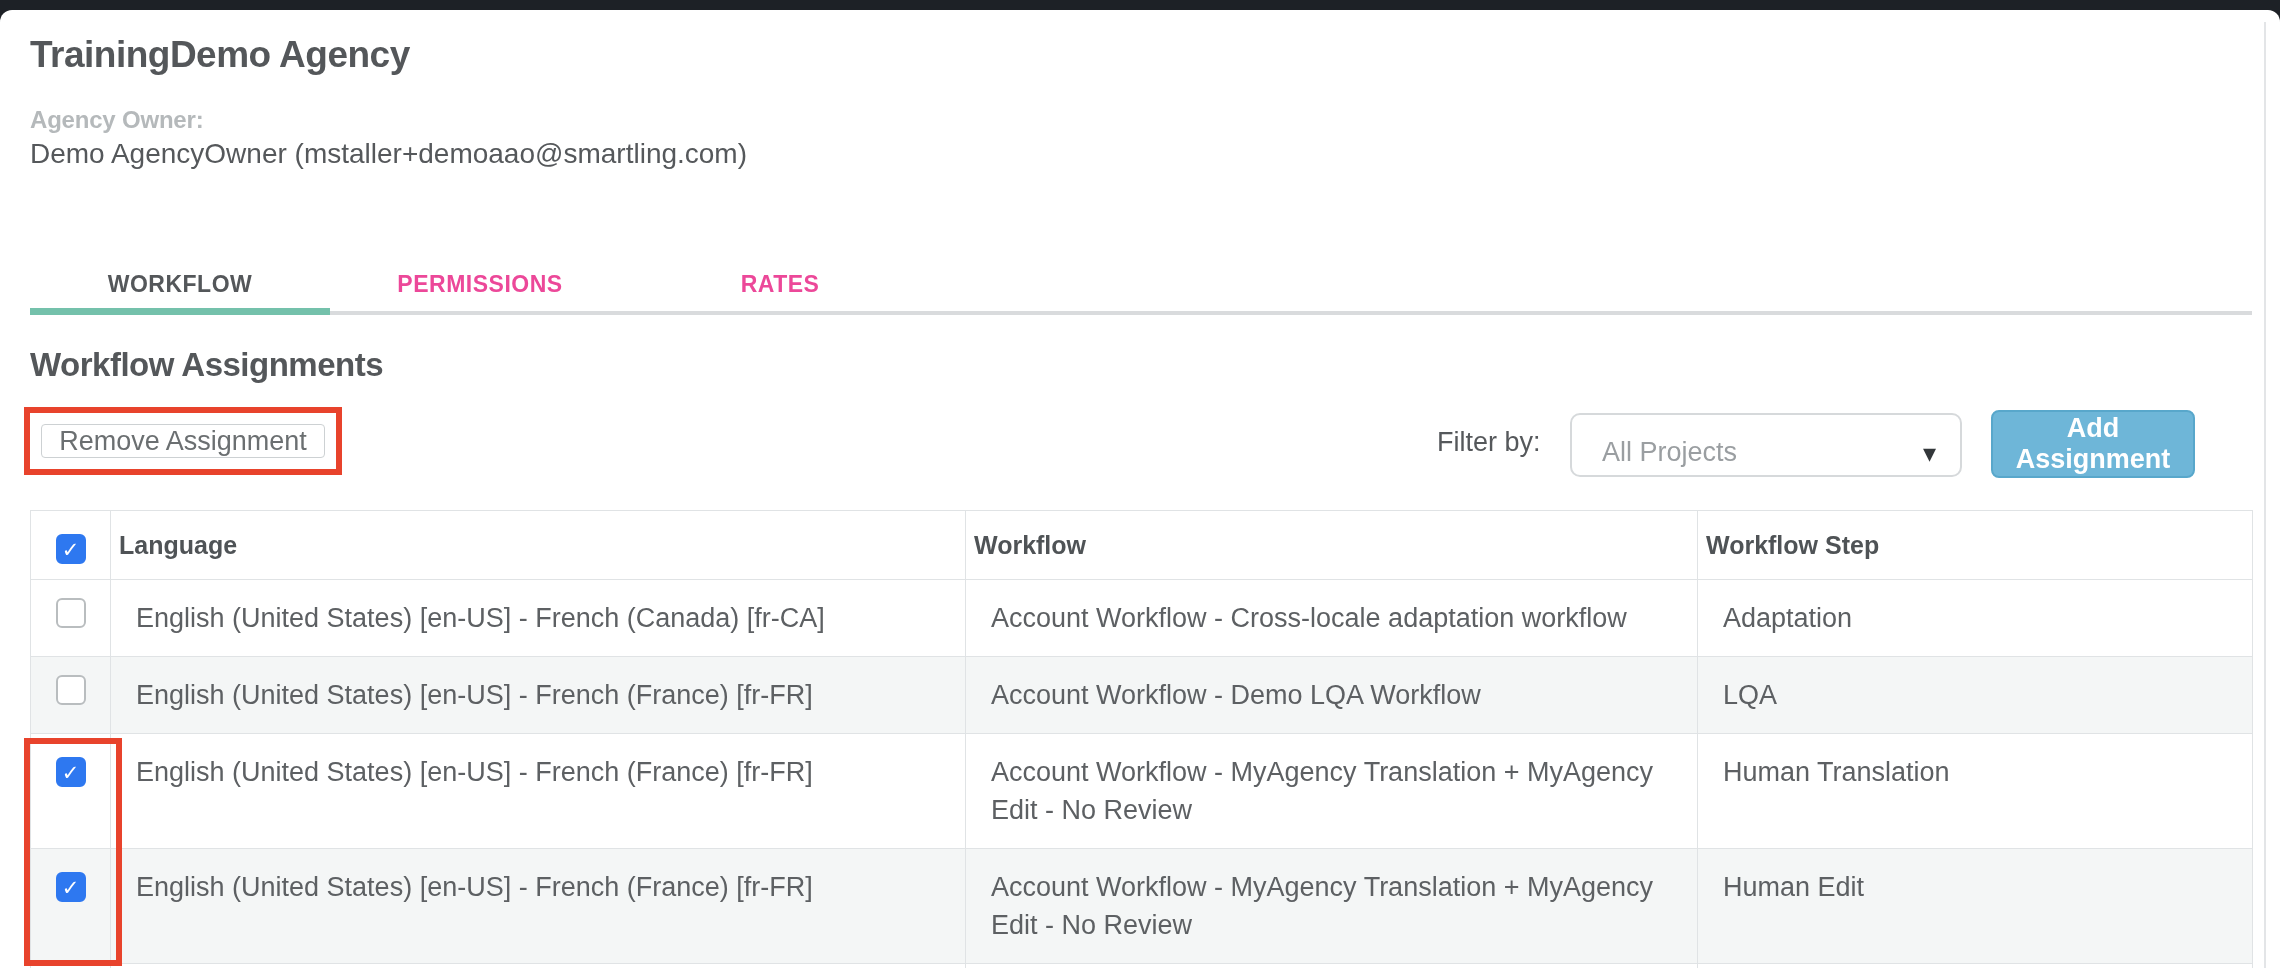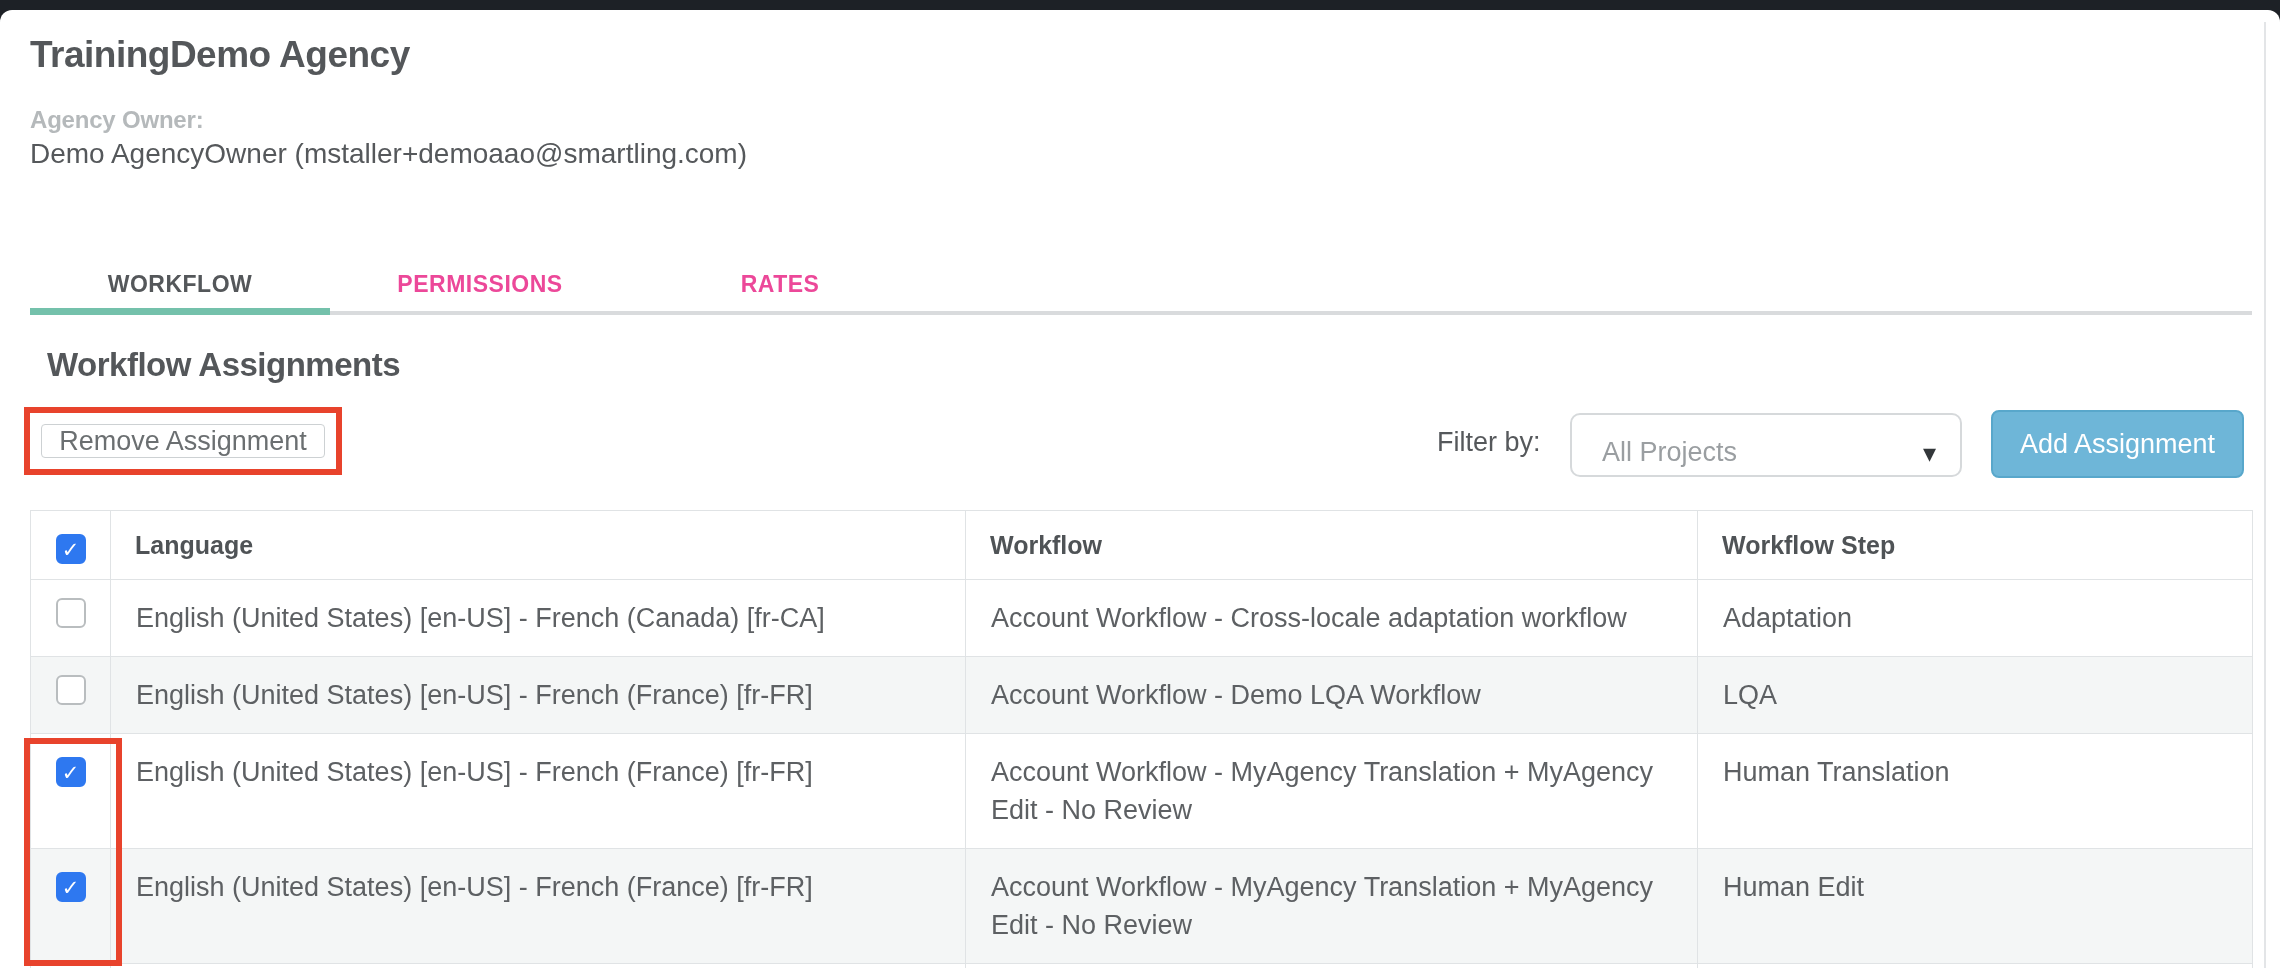--- a/index.html
+++ b/index.html
@@ -51,21 +51,20 @@
     width: 2222px; height: 4px; background: #d9dbdd;
   }
   .tab-underline {
     position: absolute; left: 30px; top: 298px;
     width: 300px; height: 7px; background: #74c1ab;
   }
   .section-heading {
     position: absolute; left: 30px; top: 336px;
     font-size: 33px; font-weight: 700; color: #54575a;
     letter-spacing: -0.5px;
-    margin-left: 17px;
   }
   .annotation-remove {
     position: absolute; left: 24px; top: 397px;
     width: 318px; height: 68px;
     border: 6px solid #e8432c;
     padding: 11px;
   }
   .remove-btn {
     width: 100%; height: 100%;
     background: #ffffff;
@@ -92,45 +91,45 @@
   .dropdown-value {
     flex: 1;
     font-size: 27px; color: #9a9ea1;
     white-space: nowrap; overflow: hidden;
   }
   .caret {
     font-size: 26px; color: #33373a; line-height: 1;
   }
   .add-btn {
     position: absolute; left: 1991px; top: 400px;
-    width: 253px; height: 68px;
+    width: 204px; height: 68px;
     background: #6eb6d8;
     border: 2px solid #58a7cb;
     border-radius: 8px;
-    font-size: 27px; font-weight: 400; color: #ffffff;
+    font-size: 27px; font-weight: 700; color: #ffffff;
     font-family: inherit;
     cursor: pointer;
   }
   .assignments-table {
     position: absolute; left: 30px; top: 500px;
     width: 2222px;
     border-collapse: collapse;
     table-layout: fixed;
   }
   .assignments-table col.c-cb   { width: 80px; }
   .assignments-table col.c-lang { width: 855px; }
   .assignments-table col.c-wf   { width: 732px; }
   .assignments-table col.c-step { width: 555px; }
   .assignments-table th, .assignments-table td {
     border: 1px solid #e0e3e5;
     vertical-align: top;
     text-align: left;
   }
   .assignments-table th {
-    padding: 15px 24px;
+    padding: 15px 8px;
     font-size: 25px; font-weight: 700; color: #4f5356;
     line-height: 38px;
     background: #ffffff;
   }
   .assignments-table td {
     padding: 19px 25px;
     font-size: 27px; color: #5d6063;
     line-height: 38px;
     background: #ffffff;
   }

